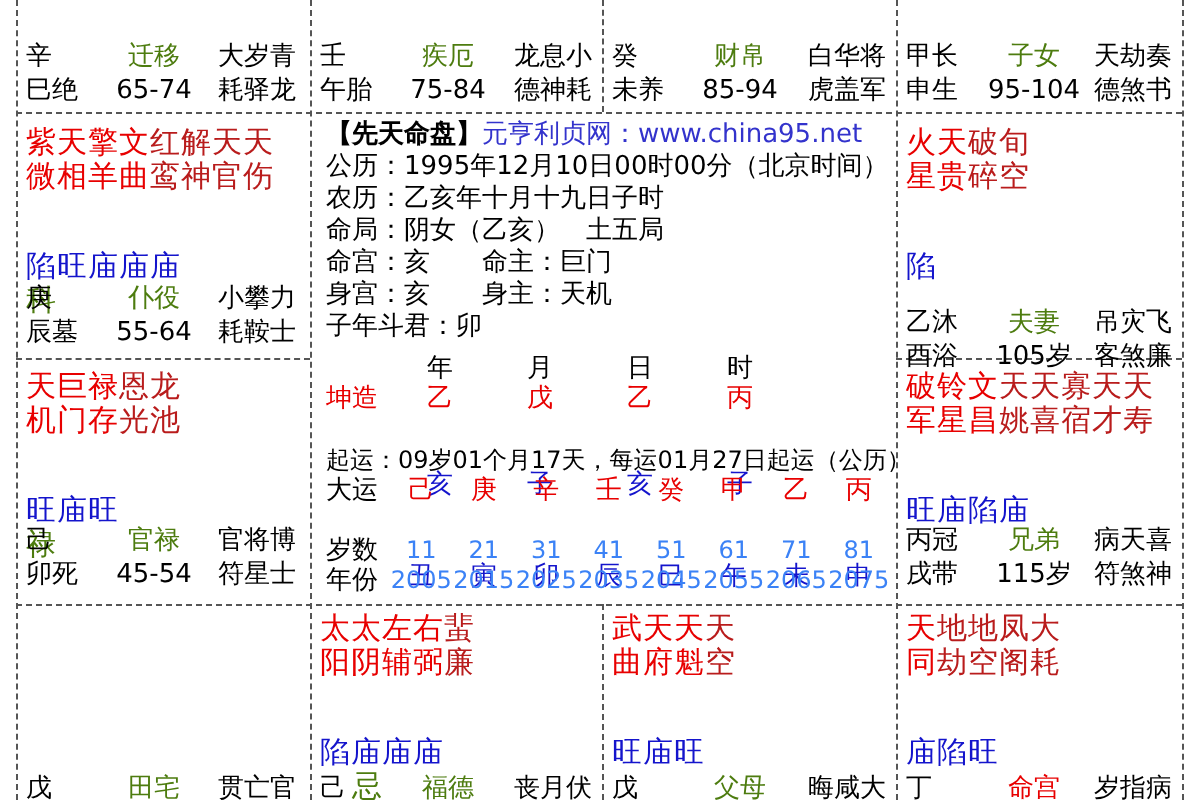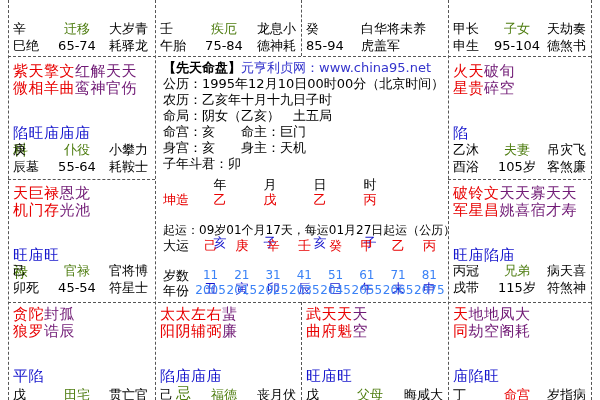--- a/index.html
+++ b/index.html
@@ -1,21 +1,21 @@
 <!DOCTYPE html>
 <html><head>
 <meta charset="utf-8">
 <style>
   html,body{margin:0;padding:0;background:#fff;}
   .chart{position:relative;width:600px;height:400px;background:#fff;overflow:hidden;
          font-family:"DejaVu Sans","Liberation Sans",sans-serif;color:#000;}
   .vline{position:absolute;width:0;border-left:1px dashed #555;}
   .hline{position:absolute;height:0;border-top:1px dashed #555;}
   .red{color:#e80000;}
-  .purple{color:#701a75;margin-top:36px;}
+  .purple{color:#b91c1c;margin-top:36px;}
   .blue{color:#1414cc;margin-top:28px;}
   .green{color:#4d7c0f;}
   .link{color:#3333cc;}
   .bold{font-weight:bold;}
   
   .stars{position:absolute;white-space:nowrap;}
   .sline{height:17px;line-height:17px;font-size:15px;letter-spacing:.5px;}
   .ind1{padding-left:16px;}
   
   .cinfo{position:absolute;display:grid;grid-template-columns:34px 60px 1fr;
@@ -61,20 +61,21 @@
   <div class="cinfo" style="left:160px;top:20px;width:136px">
     <span class="c1">壬</span>
     <span class="c2 green">疾厄</span>
     <span class="c3">龙息小</span>
     <span class="c1">午胎</span>
     <span class="c2">75-84</span>
     <span class="c3">德神耗</span>
   </div>
   <div class="cinfo" style="left:306px;top:20px;width:137px">
     <span class="c1">癸</span>
+    <span class="c2 green">财帛</span>
     <span class="c3">白华将</span>
     <span class="c1">未养</span>
     <span class="c2">85-94</span>
     <span class="c3">虎盖军</span>
   </div>
   <div class="cinfo" style="left:453px;top:20px;width:133px">
     <span class="c1">甲长</span>
     <span class="c2 green">子女</span>
     <span class="c3">天劫奏</span>
     <span class="c1">申生</span>
@@ -95,21 +96,21 @@
     <span class="c1">辰墓</span>
     <span class="c2">55-64</span>
     <span class="c3">耗鞍士</span>
   </div>
 
   <div class="stars" style="left:453px;top:63px">
     <div class="sline"><span class="red">火天</span><span class="purple">破旬</span></div>
     <div class="sline"><span class="red">星贵</span><span class="purple">碎空</span></div>
     <div class="sline blue">陷</div>
   </div>
-  <div class="cinfo" style="left:453px;top:141px;width:133px">
+  <div class="cinfo" style="left:453px;top:153px;width:133px">
     <span class="c1">乙沐</span>
     <span class="c2 green">夫妻</span>
     <span class="c3">吊灾飞</span>
     <span class="c1">酉浴</span>
     <span class="c2">105岁</span>
     <span class="c3">客煞廉</span>
   </div>
 
   <div class="stars" style="left:13px;top:185px">
     <div class="sline"><span class="red">天巨禄</span><span class="purple">恩龙</span></div>
@@ -133,25 +134,20 @@
   </div>
   <div class="cinfo" style="left:453px;top:262px;width:133px">
     <span class="c1">丙冠</span>
     <span class="c2 green">兄弟</span>
     <span class="c3">病天喜</span>
     <span class="c1">戌带</span>
     <span class="c2">115岁</span>
     <span class="c3">符煞神</span>
   </div>
 
-  <div class="stars" style="left:13px;top:306px">
-    <div class="sline"><span class="red">贪陀</span><span class="purple">封孤</span></div>
-    <div class="sline"><span class="red">狼罗</span><span class="purple">诰辰</span></div>
-    <div class="sline blue">平陷</div>
-  </div>
   <div class="cinfo" style="left:13px;top:386px;width:135px">
     <span class="c1">戊</span>
     <span class="c2 green">田宅</span>
     <span class="c3">贯亡官</span>
   </div>
 
   <div class="stars" style="left:160px;top:306px">
     <div class="sline"><span class="red">太太左右</span><span class="purple">蜚</span></div>
     <div class="sline"><span class="red">阳阴辅弼</span><span class="purple">廉</span></div>
     <div class="sline blue">陷庙庙庙</div>

